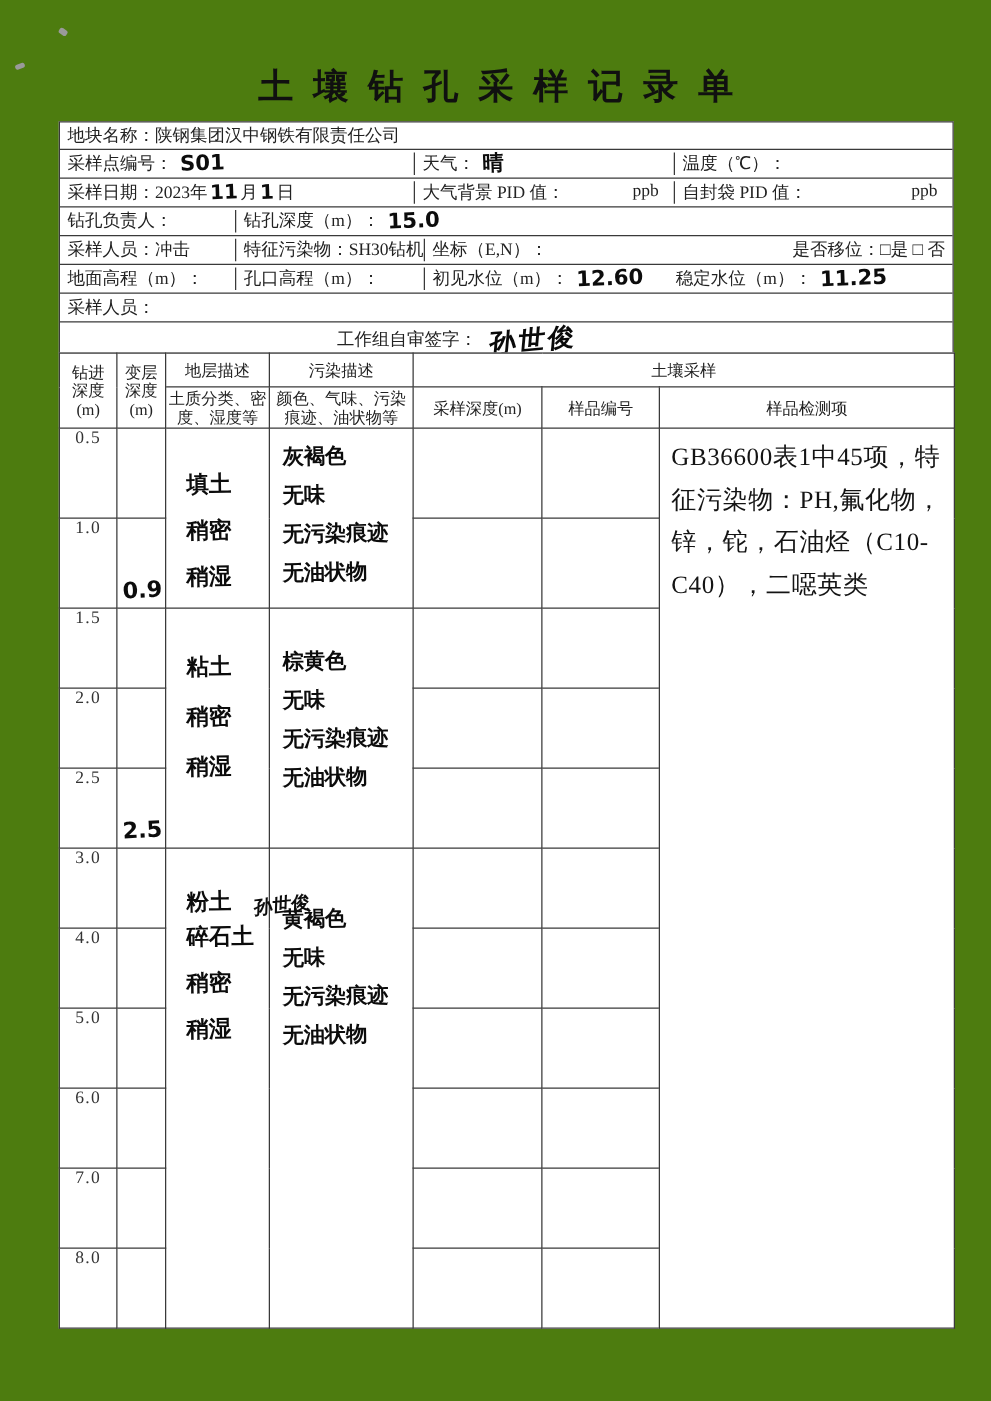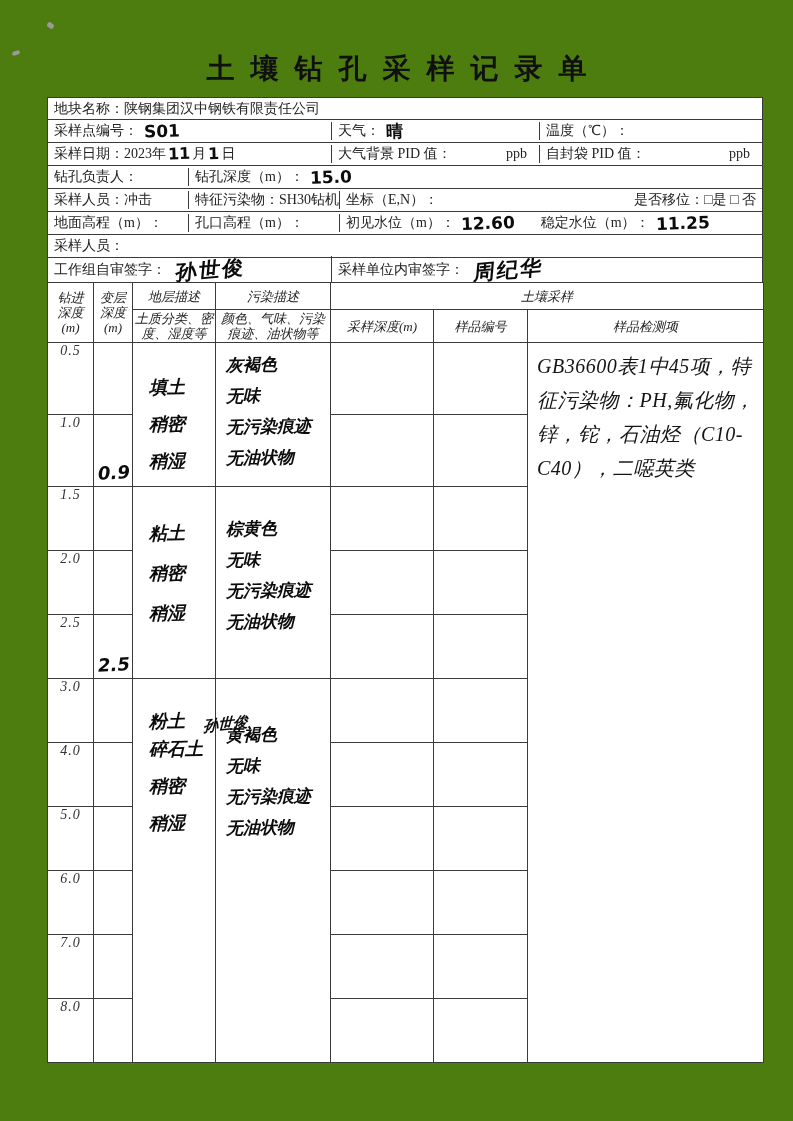--- a/index.html
+++ b/index.html
@@ -17,21 +17,21 @@
   .doc-title {
     position:absolute; top:50px; left:0; width:100%; text-align:center;
     font-size:28px; font-weight:700; letter-spacing:16px; text-indent:16px;
     color:#101010;
   }
 
   
   .info { position:absolute; left:47px; top:97px; width:716px; border:1px solid #3a3a3a; background:#fff; }
   .irow { display:flex; border-top:1px solid #3a3a3a; height:23px; align-items:center; }
   .irow:first-child { border-top:none; height:21px; }
-  .irow.sig-row { height:25px; }
+  .irow.sig-row { height:25px;flex-direction:column; }
   .icell { border-left:1px solid #3a3a3a; padding:0 6px; display:flex; align-items:center; min-width:0; white-space:nowrap; overflow:visible; }
   .icell:first-child { border-left:none; }
   .lab { font-size:14px; color:#222; }
   .val { font-size:14px; color:#222; }
   .spacer { flex:1; }
   .unit { font-size:14px; margin-left:auto; padding-right:6px; }
 
   
   .hw {
     font-family:"DejaVu Sans", sans-serif; font-weight:700; color:#0c0c0c;
@@ -46,21 +46,21 @@
   }
   .ink-blob {
     display:inline-block; width:30px; height:17px; margin-left:2px;
     background:#17130e; border-radius:45% 55% 50% 40%;
     transform:rotate(-3deg); vertical-align:middle;
   }
 
   
   table.main {
     position:absolute; left:47px; top:282px; width:716px;
-    border-collapse:collapse; table-layout:fixed; background:#fff;font-style:italic;
+    border-collapse:collapse; table-layout:fixed; background:#fff;
   }
   table.main td { border:1px solid #3a3a3a; vertical-align:top; }
   table.main thead td {
     text-align:center; vertical-align:middle; font-size:13px; line-height:15px;
     padding:1px 2px; color:#222; height:27px;
   }
   .hline { display:block; }
   td.dep {
     text-align:center; vertical-align:middle; font-size:14px; color:#333;
     letter-spacing:1px;

